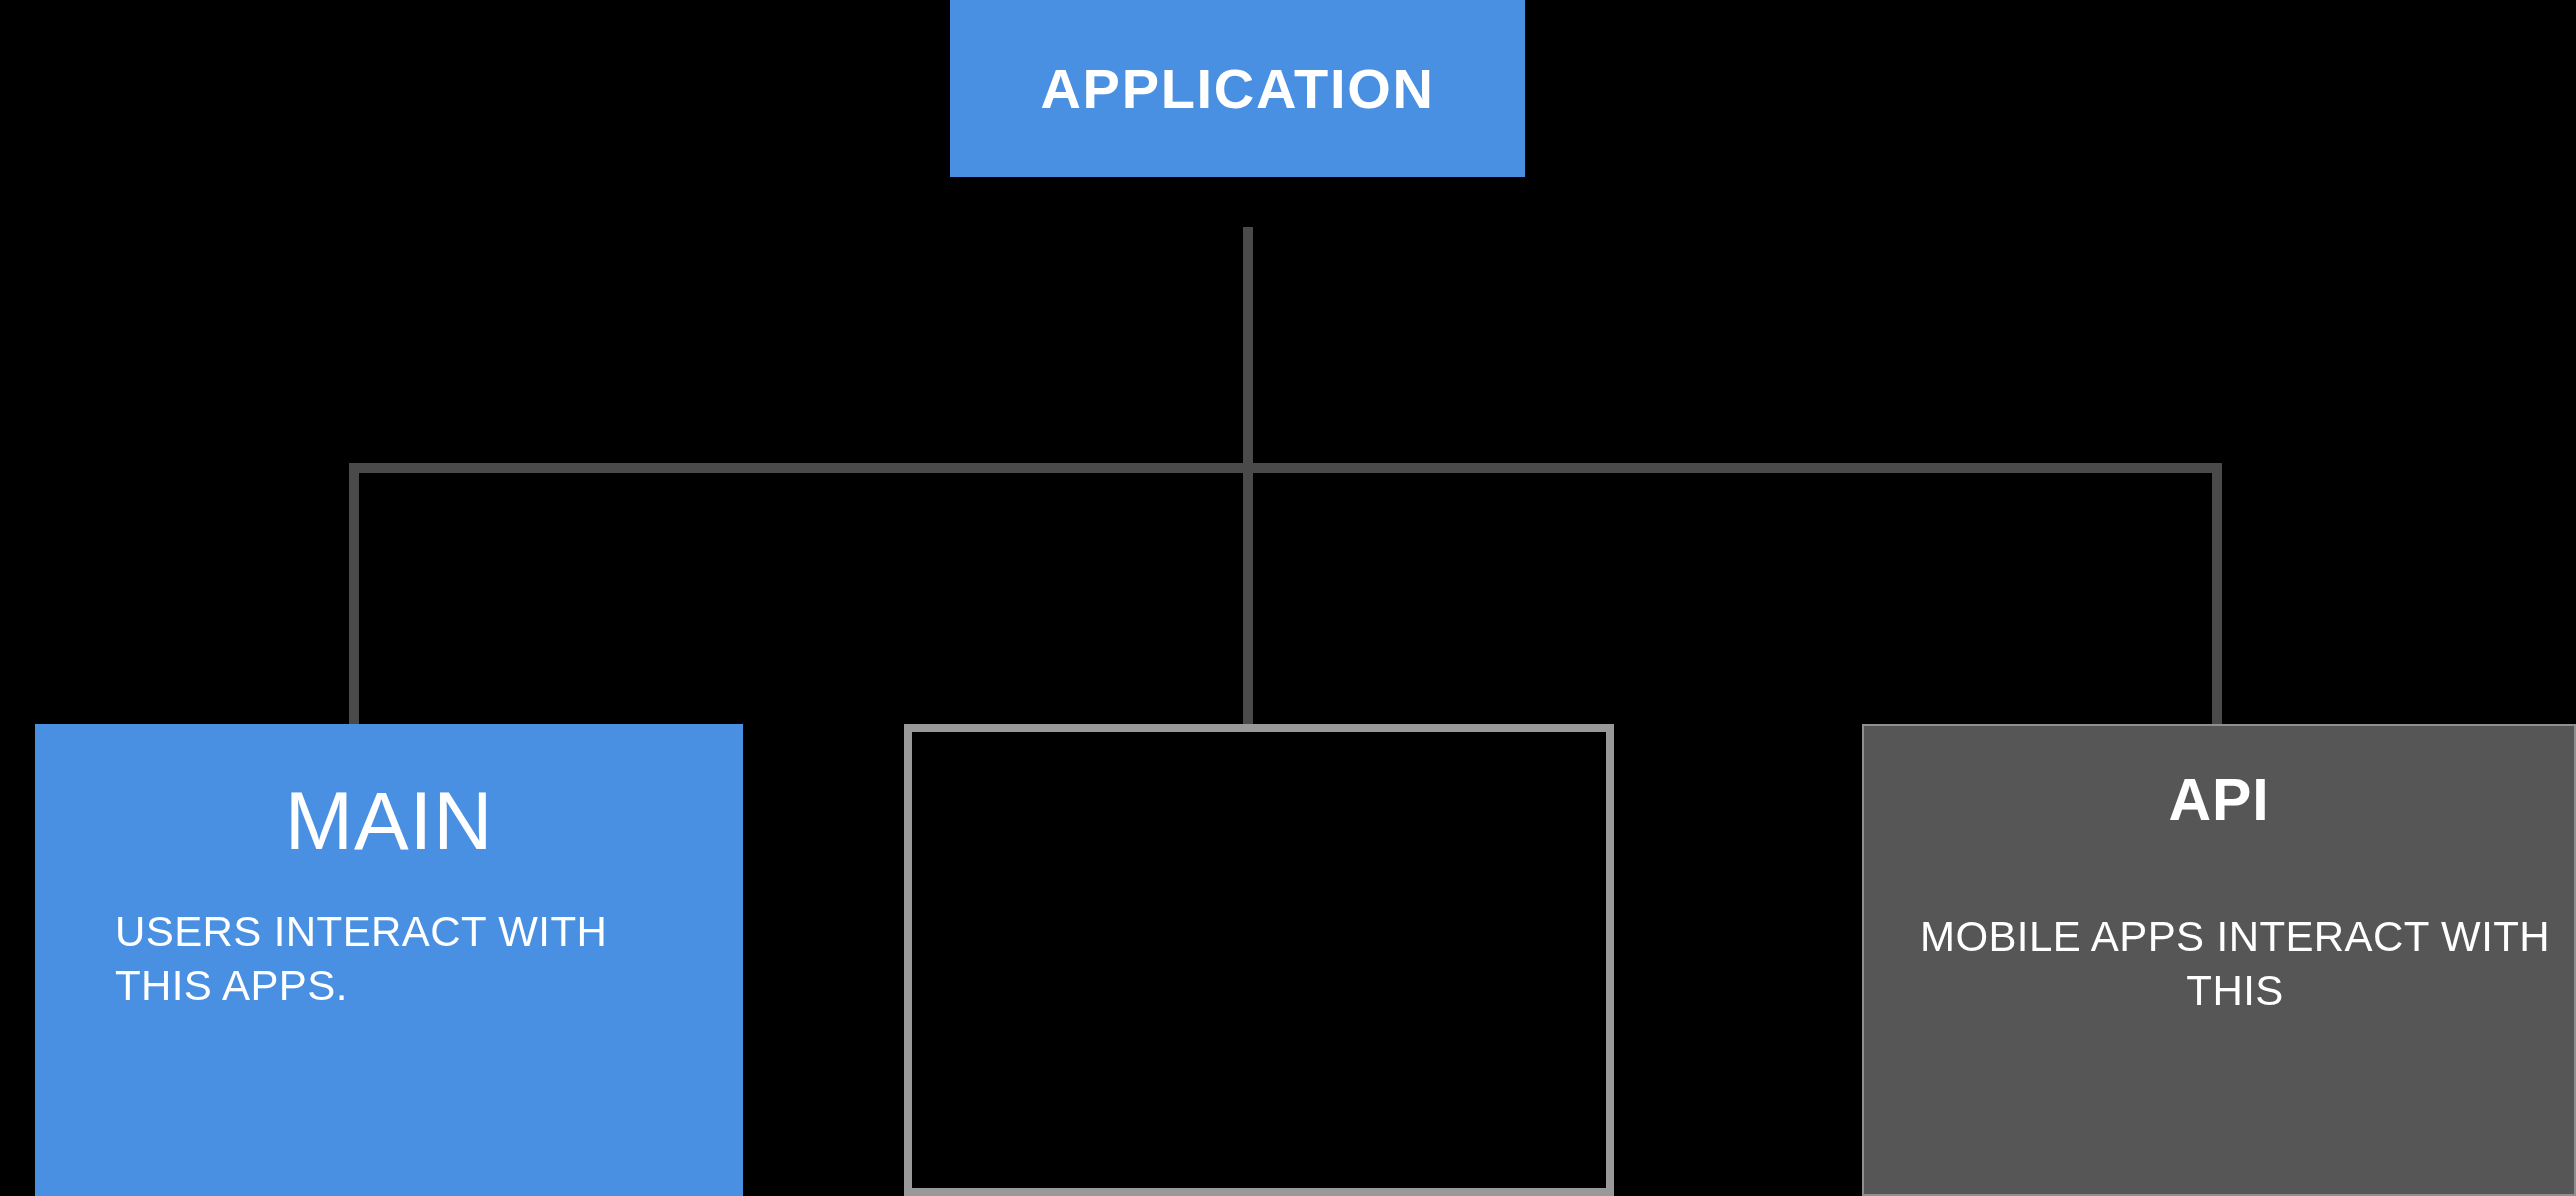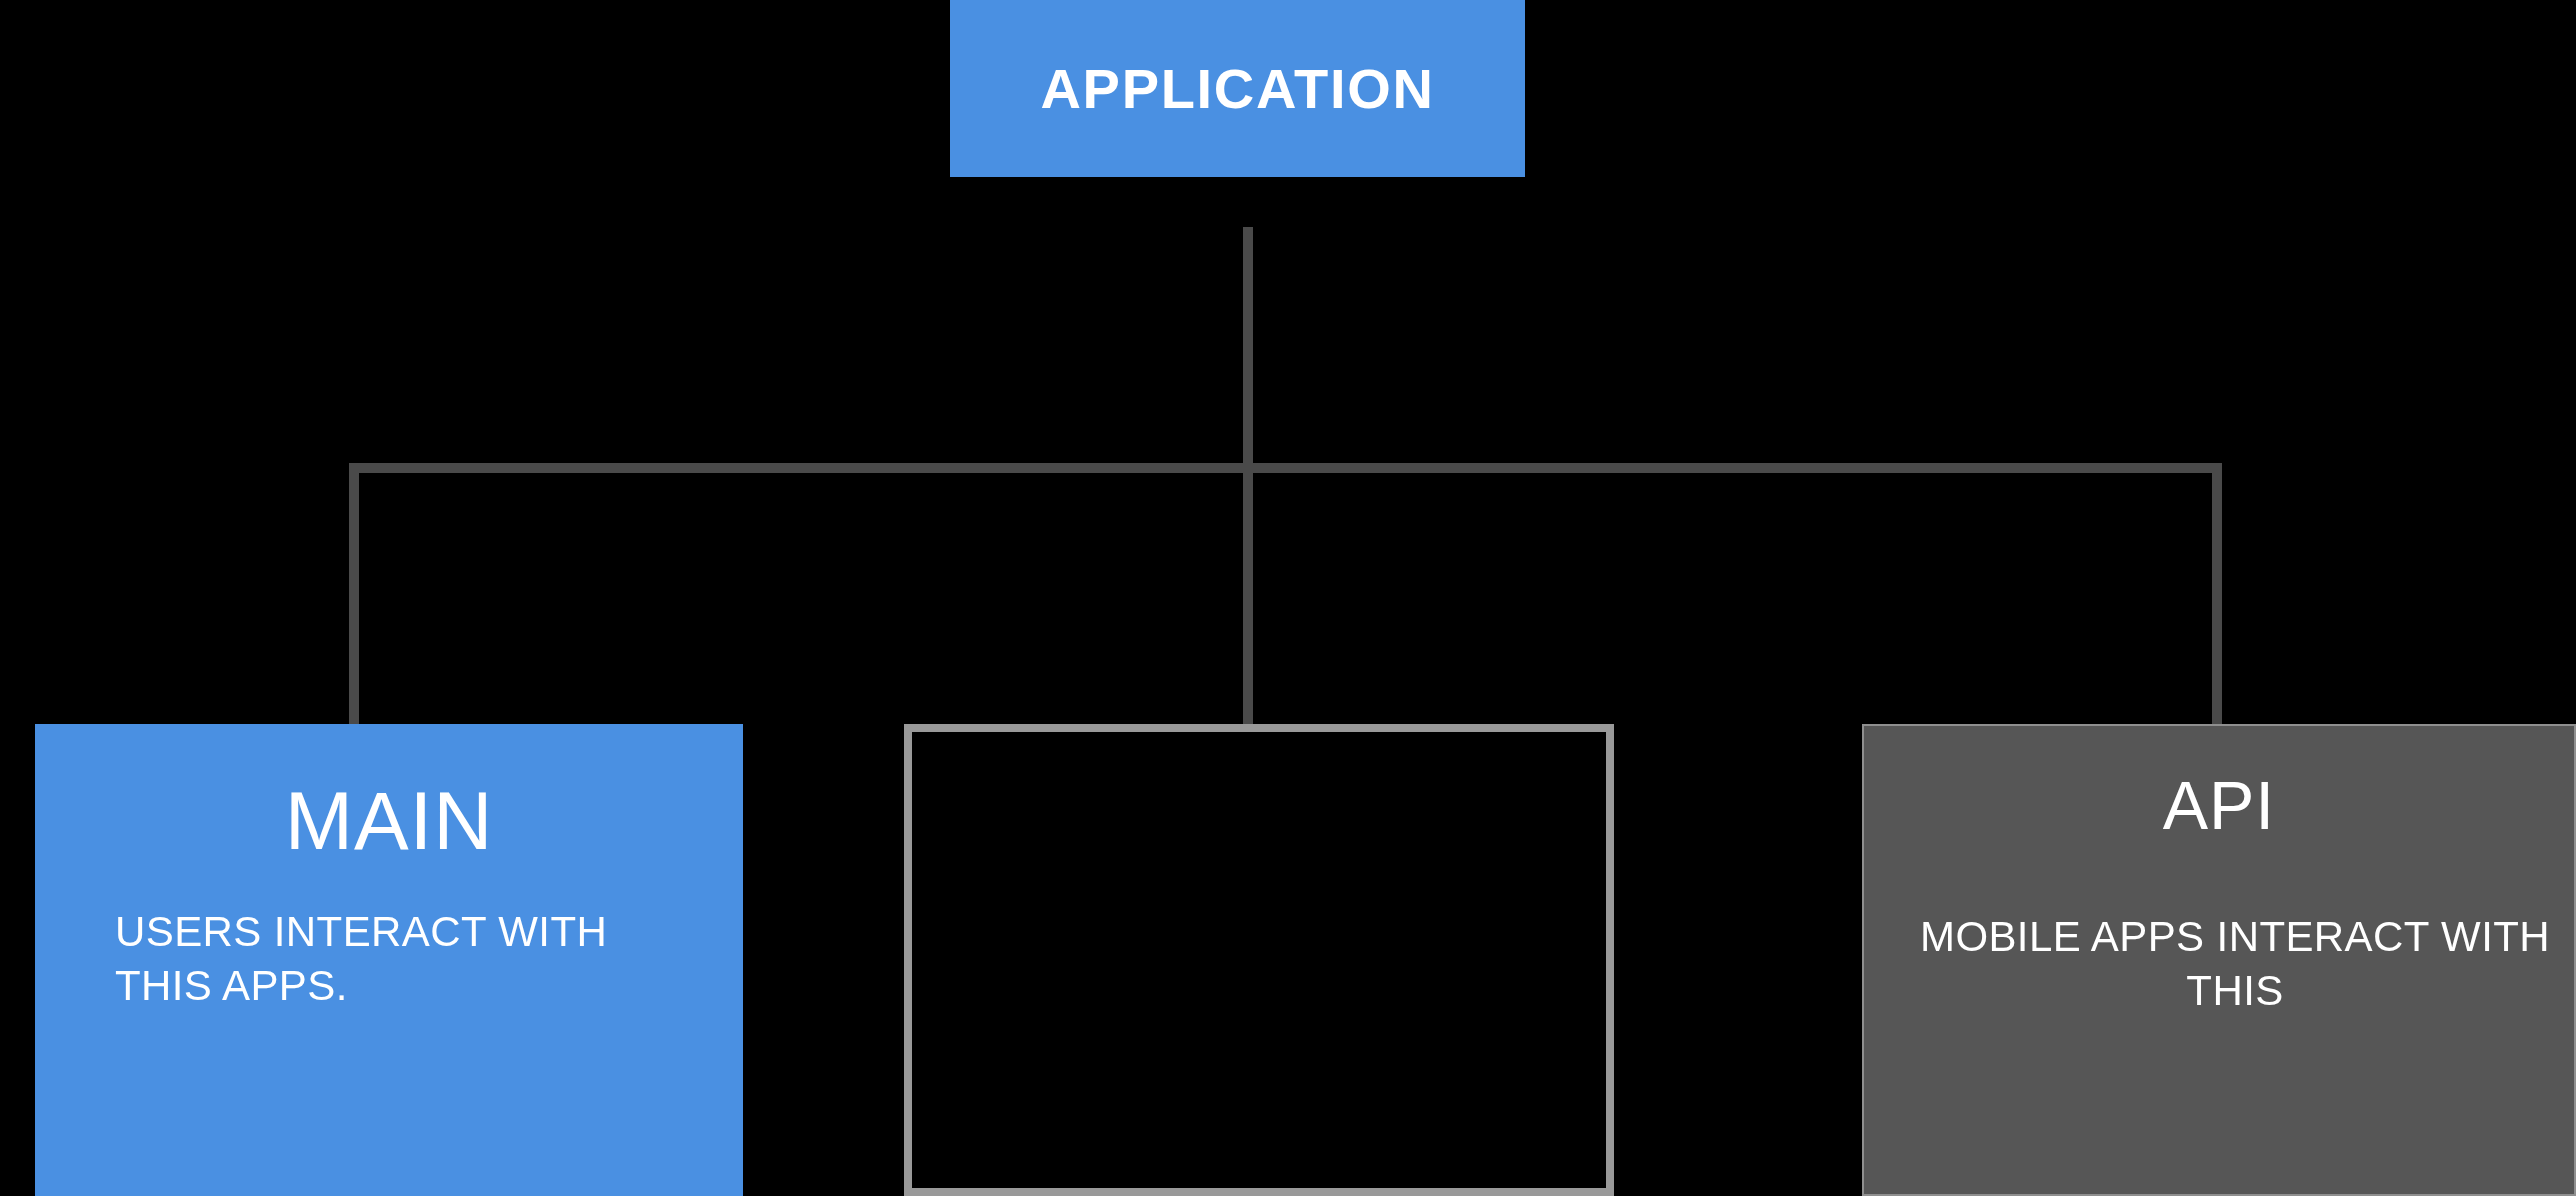--- a/index.html
+++ b/index.html
@@ -56,21 +56,21 @@
     background: var(--background);
     border: 8.7px solid var(--outline-border);
   }
   .node-api {
     left: 1862px; top: 724px; width: 714px; height: 472px;
     background: var(--box-gray);
     border: 2.6px solid var(--gray-border);
   }
   .node-api .big-title {
     position: absolute; top: 45px; left: 0; width: 100%;
-    text-align: center; font-size: 68px; font-weight: 400;
+    text-align: center; font-size: 59px; font-weight: 700;
     letter-spacing: 0.9px; line-height: 1; color: var(--text);
   }
   .node-api .caption {
     position: absolute; top: 184px; left: 0; width: 100%;
     text-align: center; font-size: 42px; font-weight: 300;
     letter-spacing: 0.4px; line-height: 1.28; color: var(--text); padding-left: 32px;
   }
 </style>
 </head>
 <body>

